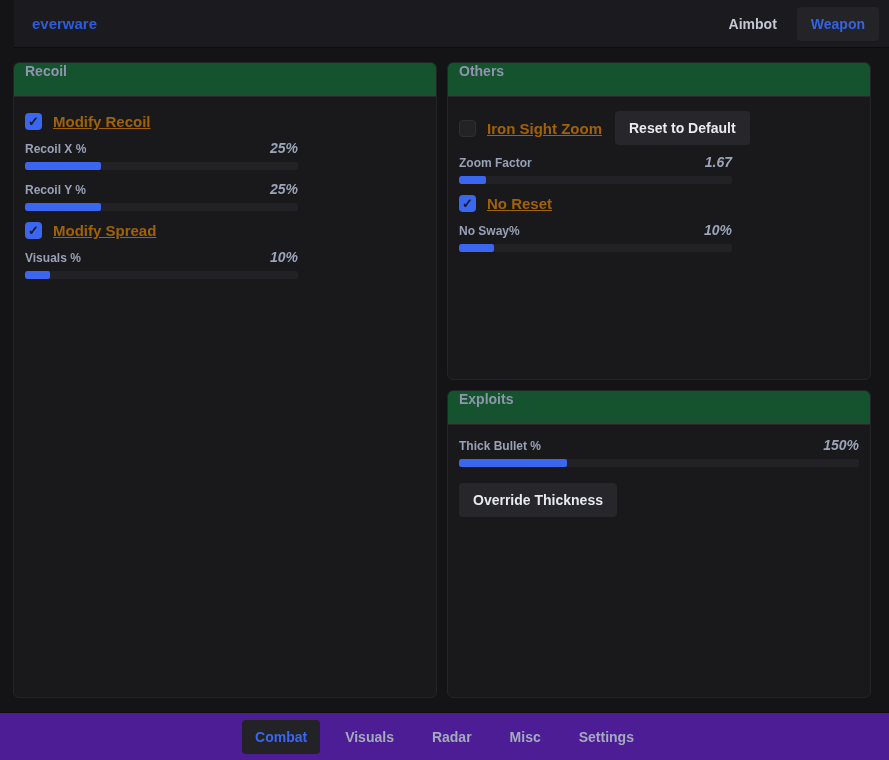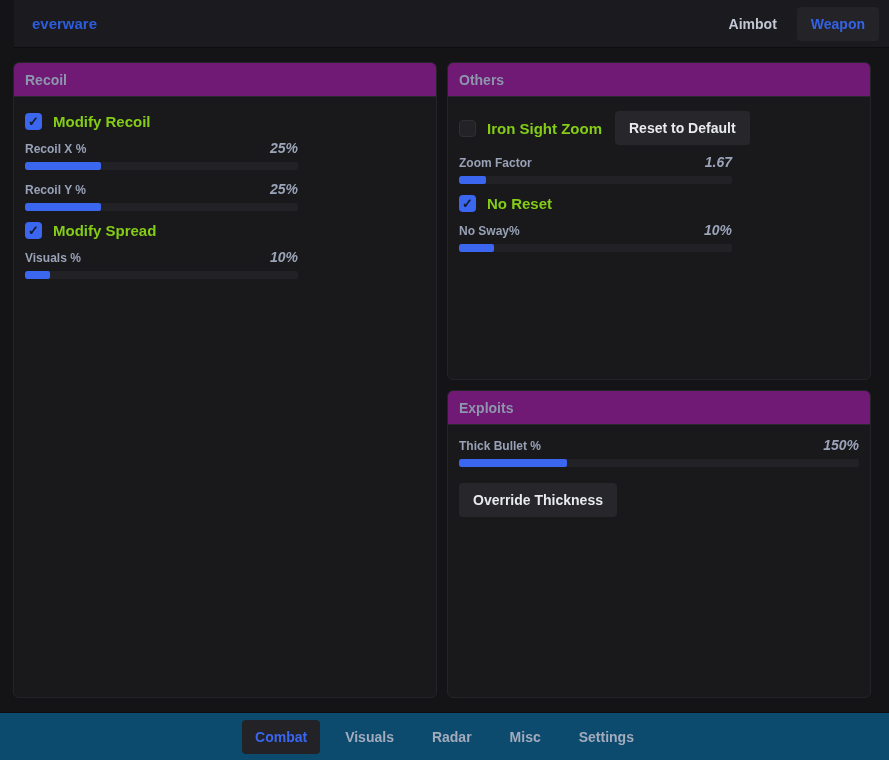--- a/index.html
+++ b/index.html
@@ -10,53 +10,53 @@
   .topbar { height:48px; background:#1b1b1f; border-bottom:1px solid #0d0d0f; display:flex; align-items:center; justify-content:space-between; padding:0 10px 0 18px; flex:0 0 auto;margin-left:14px; }
   .brand { color:#2d5ddd; font-size:15px; font-weight:700; }
   .top-tabs { display:flex; align-items:center; gap:6px; }
   .top-tab { font-size:14px; font-weight:700; color:#c3c8d4; padding:9px 14px; border-radius:4px; cursor:pointer; }
   .top-tab.active { background:#232328; color:#3463e6; }
 
   
   .content { flex:1 1 auto; display:flex; gap:10px; padding:14px 13px 0 13px; }
   .col { display:flex; flex-direction:column; gap:10px; width:424px; }
   .panel { background:#19191c; border:1px solid #242428; border-radius:6px; overflow:hidden; display:flex; flex-direction:column; }
-  .panel-header { flex:0 0 34px; background:#701a75; border-bottom:1px solid #28282d; display:flex; align-items:center; padding:0 11px; }
+  .panel-header { flex:0 0 34px; background:#14532d; border-bottom:1px solid #28282d; display:flex; padding:0 11px; }
   .panel-title { color:#8d96ac; font-size:14px; font-weight:700; }
   .panel-body { padding:9px 11px; flex:1 1 auto; }
 
   .panel-recoil { height:636px; }
   .panel-others { height:318px; }
   .panel-exploits { flex:1 1 auto; }
 
   
   .check-row { display:flex; align-items:center; gap:11px; margin:7px 0 10px 0; }
   .checkbox { width:17px; height:17px; border-radius:4px; display:flex; align-items:center; justify-content:center; cursor:pointer; flex:0 0 auto; }
   .checkbox.checked { background:#3b66f0; }
   .checkbox.unchecked { background:#232327; border:1px solid #2e2e34; }
   .checkbox .tick { color:#141a2e; font-size:13px; font-weight:700; line-height:1; display:none; }
   .checkbox.checked .tick { display:block; }
-  .check-label { color:#84cc16; font-size:15px; font-weight:700; }
+  .check-label { color:#a16207; font-size:15px; font-weight:700;text-decoration:underline; }
 
   
   .slider-group { width:273px; margin:3px 0 11px 0; }
   .slider-group.full { width:100%; }
   .slider-head { display:flex; justify-content:space-between; align-items:baseline; margin-bottom:6px; }
   .slider-label { color:#98a1b5; font-size:12px; font-weight:600; }
   .slider-value { color:#9ba4b8; font-size:14px; font-weight:600;font-style:italic; }
   .slider-track { height:8px; background:#222226; border-radius:2px; overflow:hidden; cursor:pointer; }
   .slider-fill { height:100%; background:#3b66f0; border-radius:2px; width:0%; }
 
   
   .btn { background:#26262b; color:#e8eaef; font-family:"Liberation Sans", sans-serif; font-size:14px; font-weight:700; border:none; border-radius:4px; padding:9px 14px; cursor:pointer; }
   .others-first-row { display:flex; align-items:center; gap:11px; margin:5px 0 9px 0; min-height:34px; }
   .others-first-row .check-label { margin-right:2px; }
 
   
-  .bottombar { height:48px; background:#0c4a6e; border-top:1px solid #0d0d0f; display:flex; align-items:center; justify-content:center; gap:12px; flex:0 0 auto; margin-top:14px; }
+  .bottombar { height:48px; background:#4c1d95; border-top:1px solid #0d0d0f; display:flex; align-items:center; justify-content:center; gap:12px; flex:0 0 auto; margin-top:14px; }
   .bottom-tab { font-size:14px; font-weight:700; color:#a3abbc; padding:9px 13px; border-radius:4px; cursor:pointer; }
   .bottom-tab.active { background:#222227; color:#3b66f0; }
 </style>
 </head>
 <body>
 
 <div class="app">
 
   <div class="topbar">
     <div class="brand">everware</div>

